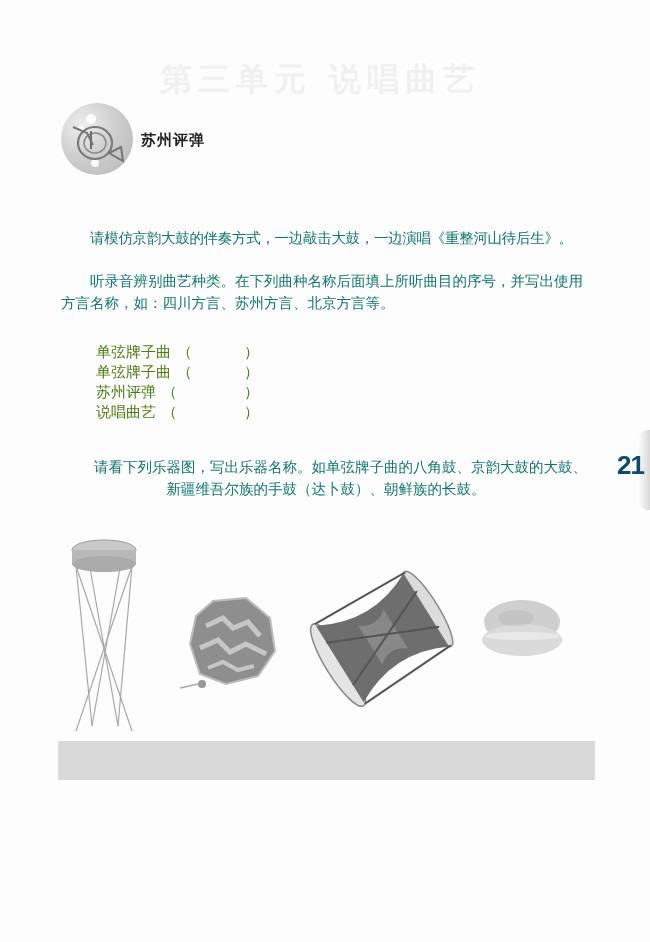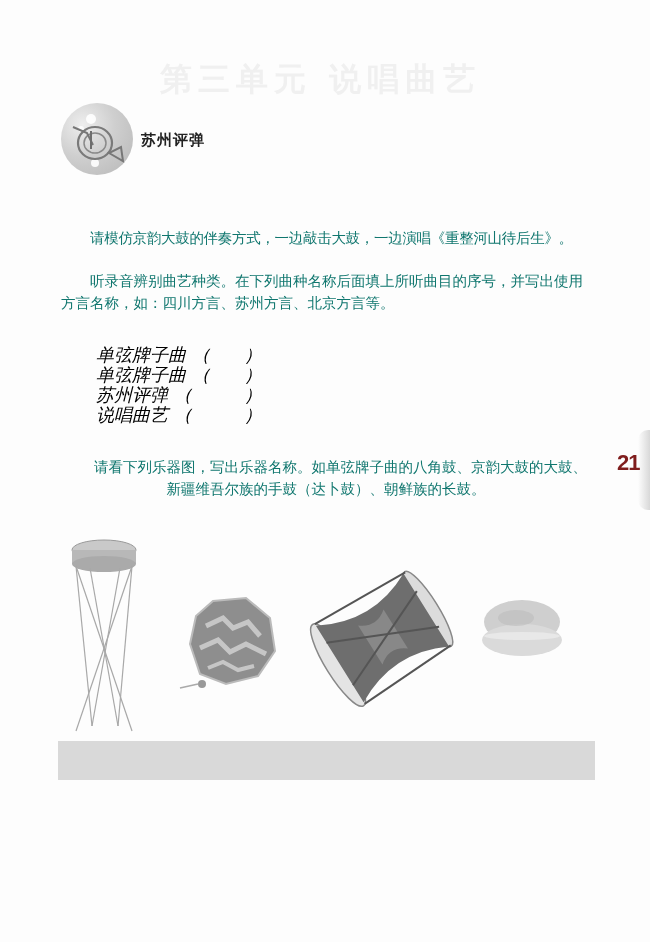--- a/index.html
+++ b/index.html
@@ -26,29 +26,29 @@
   }
   .para {
     position: absolute; left: 61px; width: 530px; font-size: 14.5px;
     line-height: 22px; color: #0f766e; text-indent: 29px; margin: 0;
   }
   .p1 { top: 227px; letter-spacing: -0.3px; white-space: nowrap; }
   .p2 { top: 270px; }
   .p3 { top: 456px; text-align: center; }
   .fill-list { position: absolute; left: 96px; top: 343px; }
   .fill-row {
-    height: 20px; font-family: "DejaVu Serif", serif; font-size: 18px;
-    color: #000000; white-space: nowrap; position: relative; width: 170px; font-style: italic;
+    height: 20px; font-family: "DejaVu Serif", serif; font-size: 15px;
+    color: #4d7c0f; white-space: nowrap; position: relative; width: 170px;
   }
   .fill-row .paren-l { margin-left: 6px; }
   .fill-row .blank { display: inline-block; width: 55px; }
   .fill-row .paren-r { position: absolute; left: 148px; top: 0; }
   .page-num {
-    position: absolute; left: 617px; top: 450px; font-size: 22px; font-weight: bold;
-    color: #7f1d1d; font-family: "Liberation Sans", sans-serif; letter-spacing: -1px; text-align: right;
+    position: absolute; left: 617px; top: 450px; font-size: 26px; font-weight: bold;
+    color: #0c4a6e; font-family: "Liberation Sans", sans-serif; letter-spacing: -1px; text-align: right;
   }
   .edge-shadow {
     position: absolute; left: 638px; top: 430px; width: 12px; height: 80px;
     background: linear-gradient(to right, #fdfdfd, #d8d8d8);
     border-radius: 10px 0 0 10px;
   }
   .instrument { position: absolute; }
   .answer-bar {
     position: absolute; left: 58px; top: 741px; width: 537px; height: 39px;
     background: #d9d9d9;

